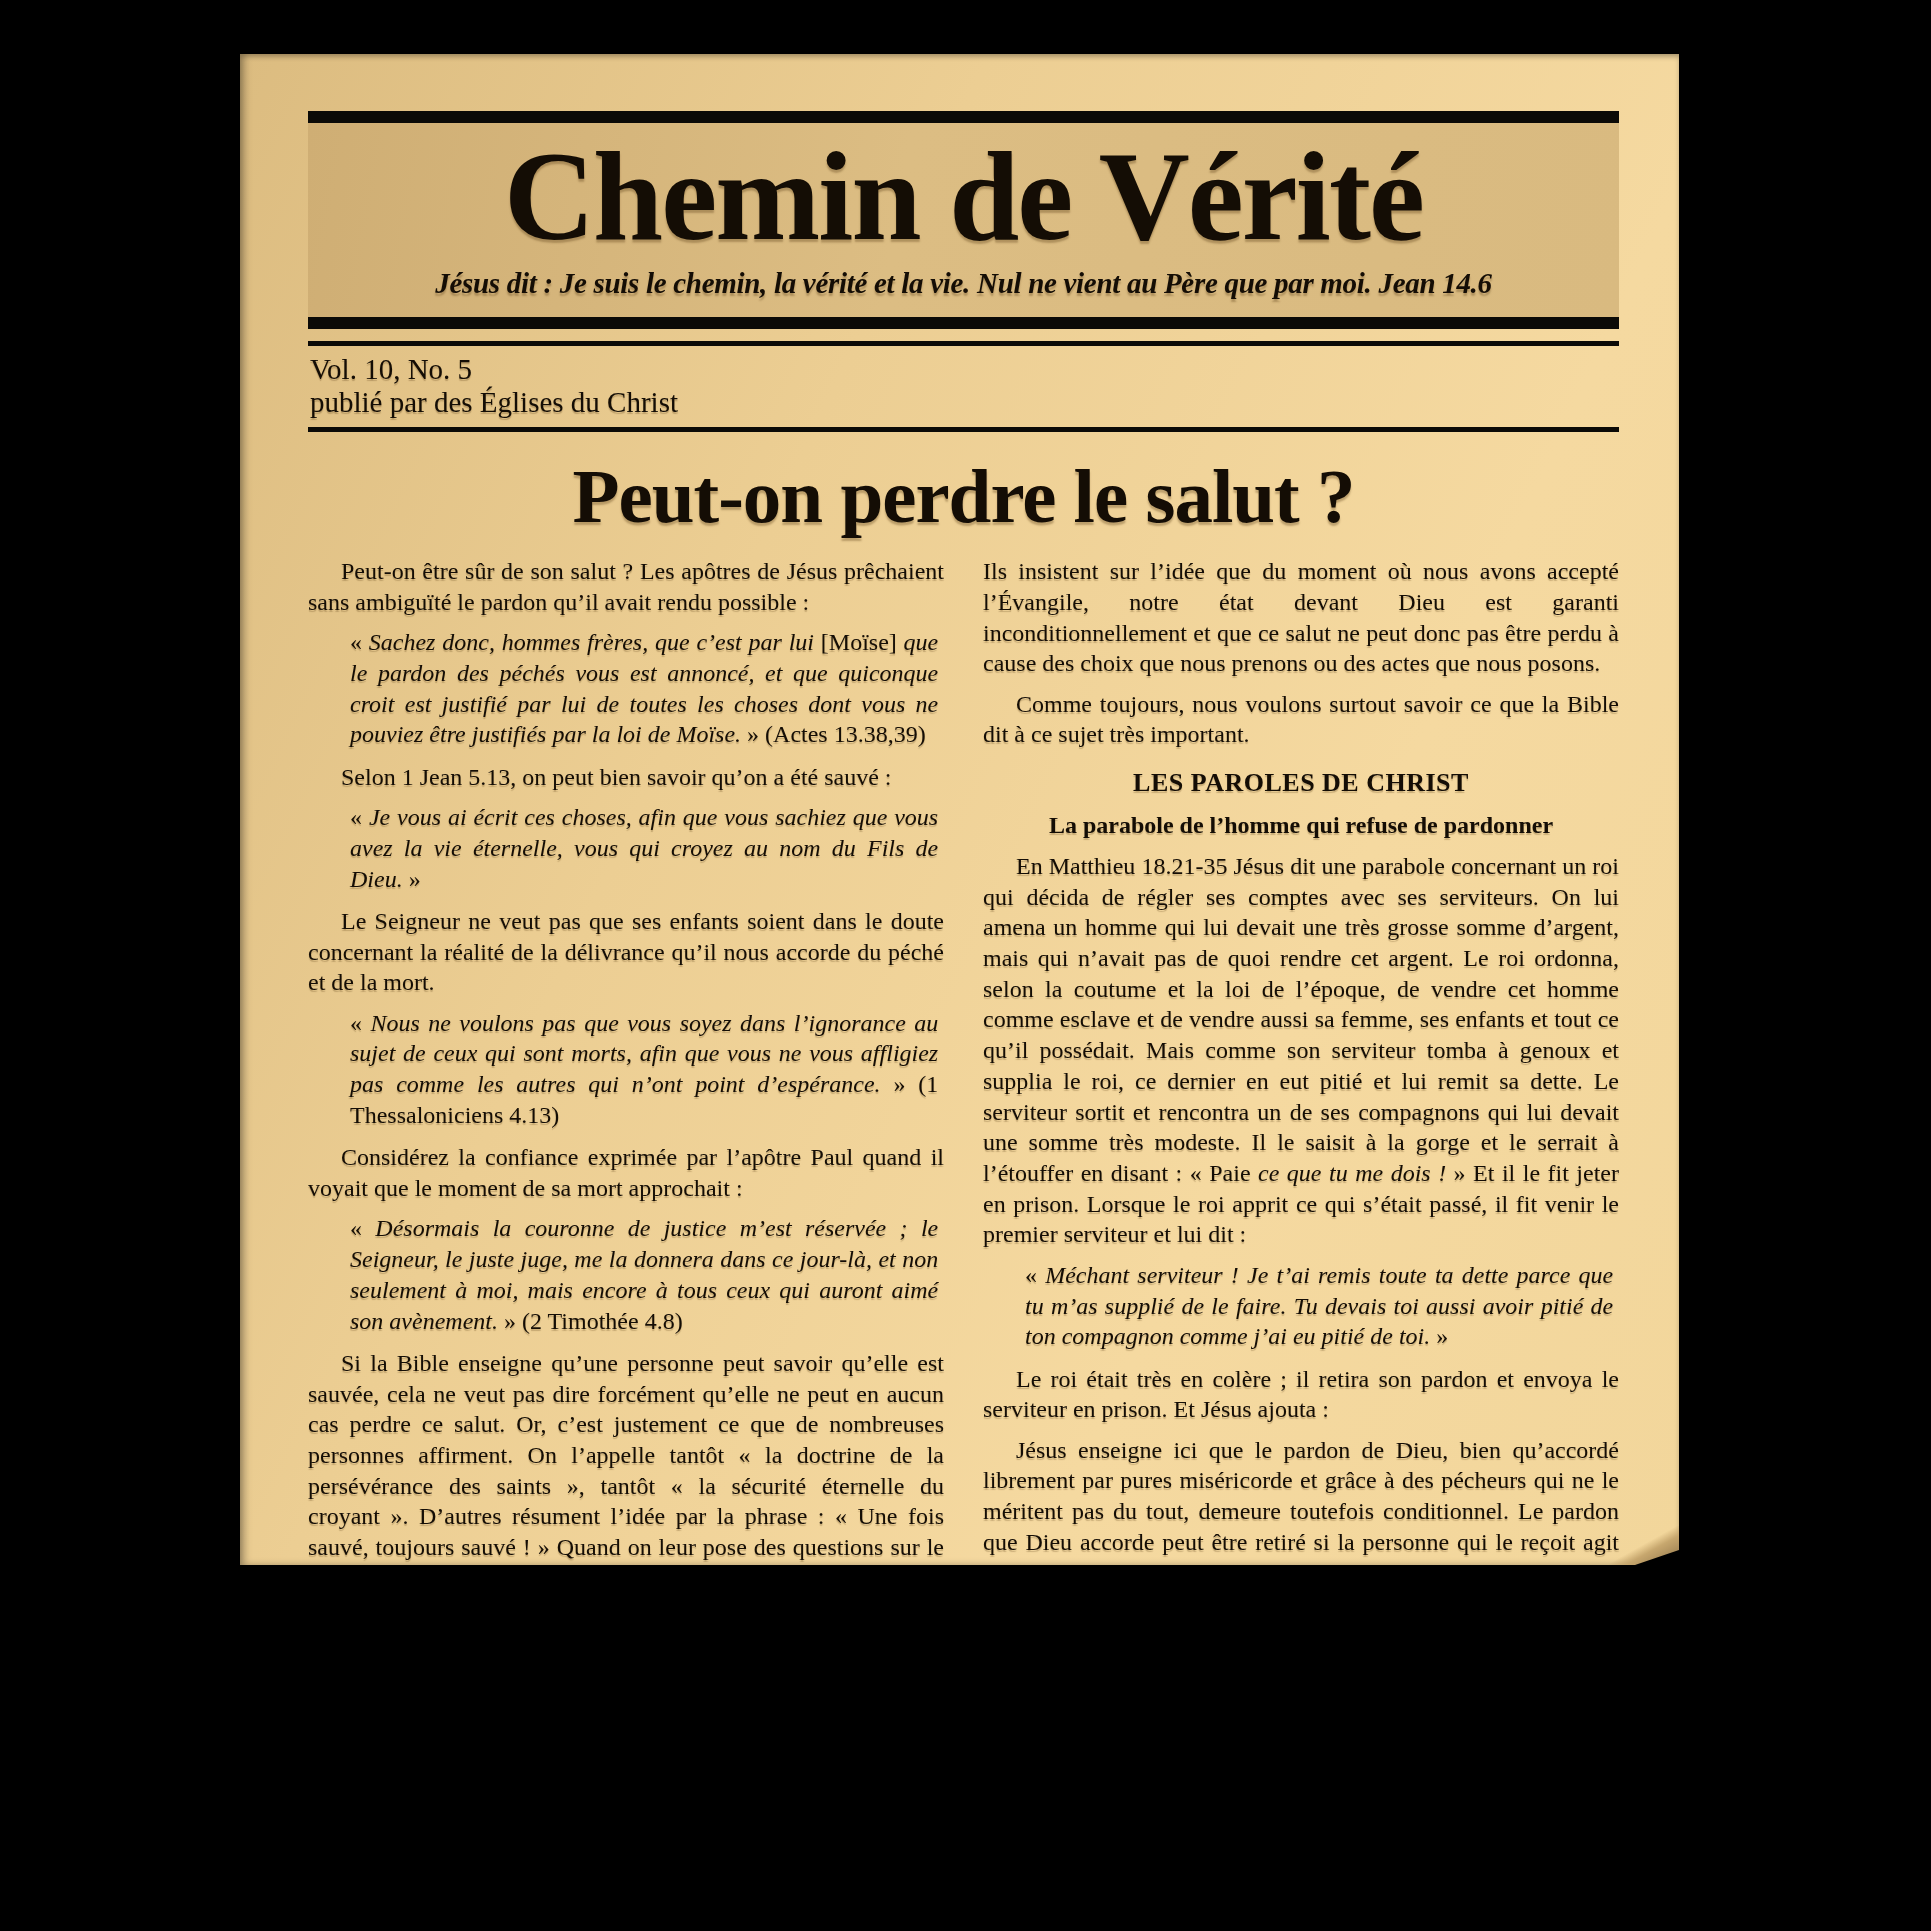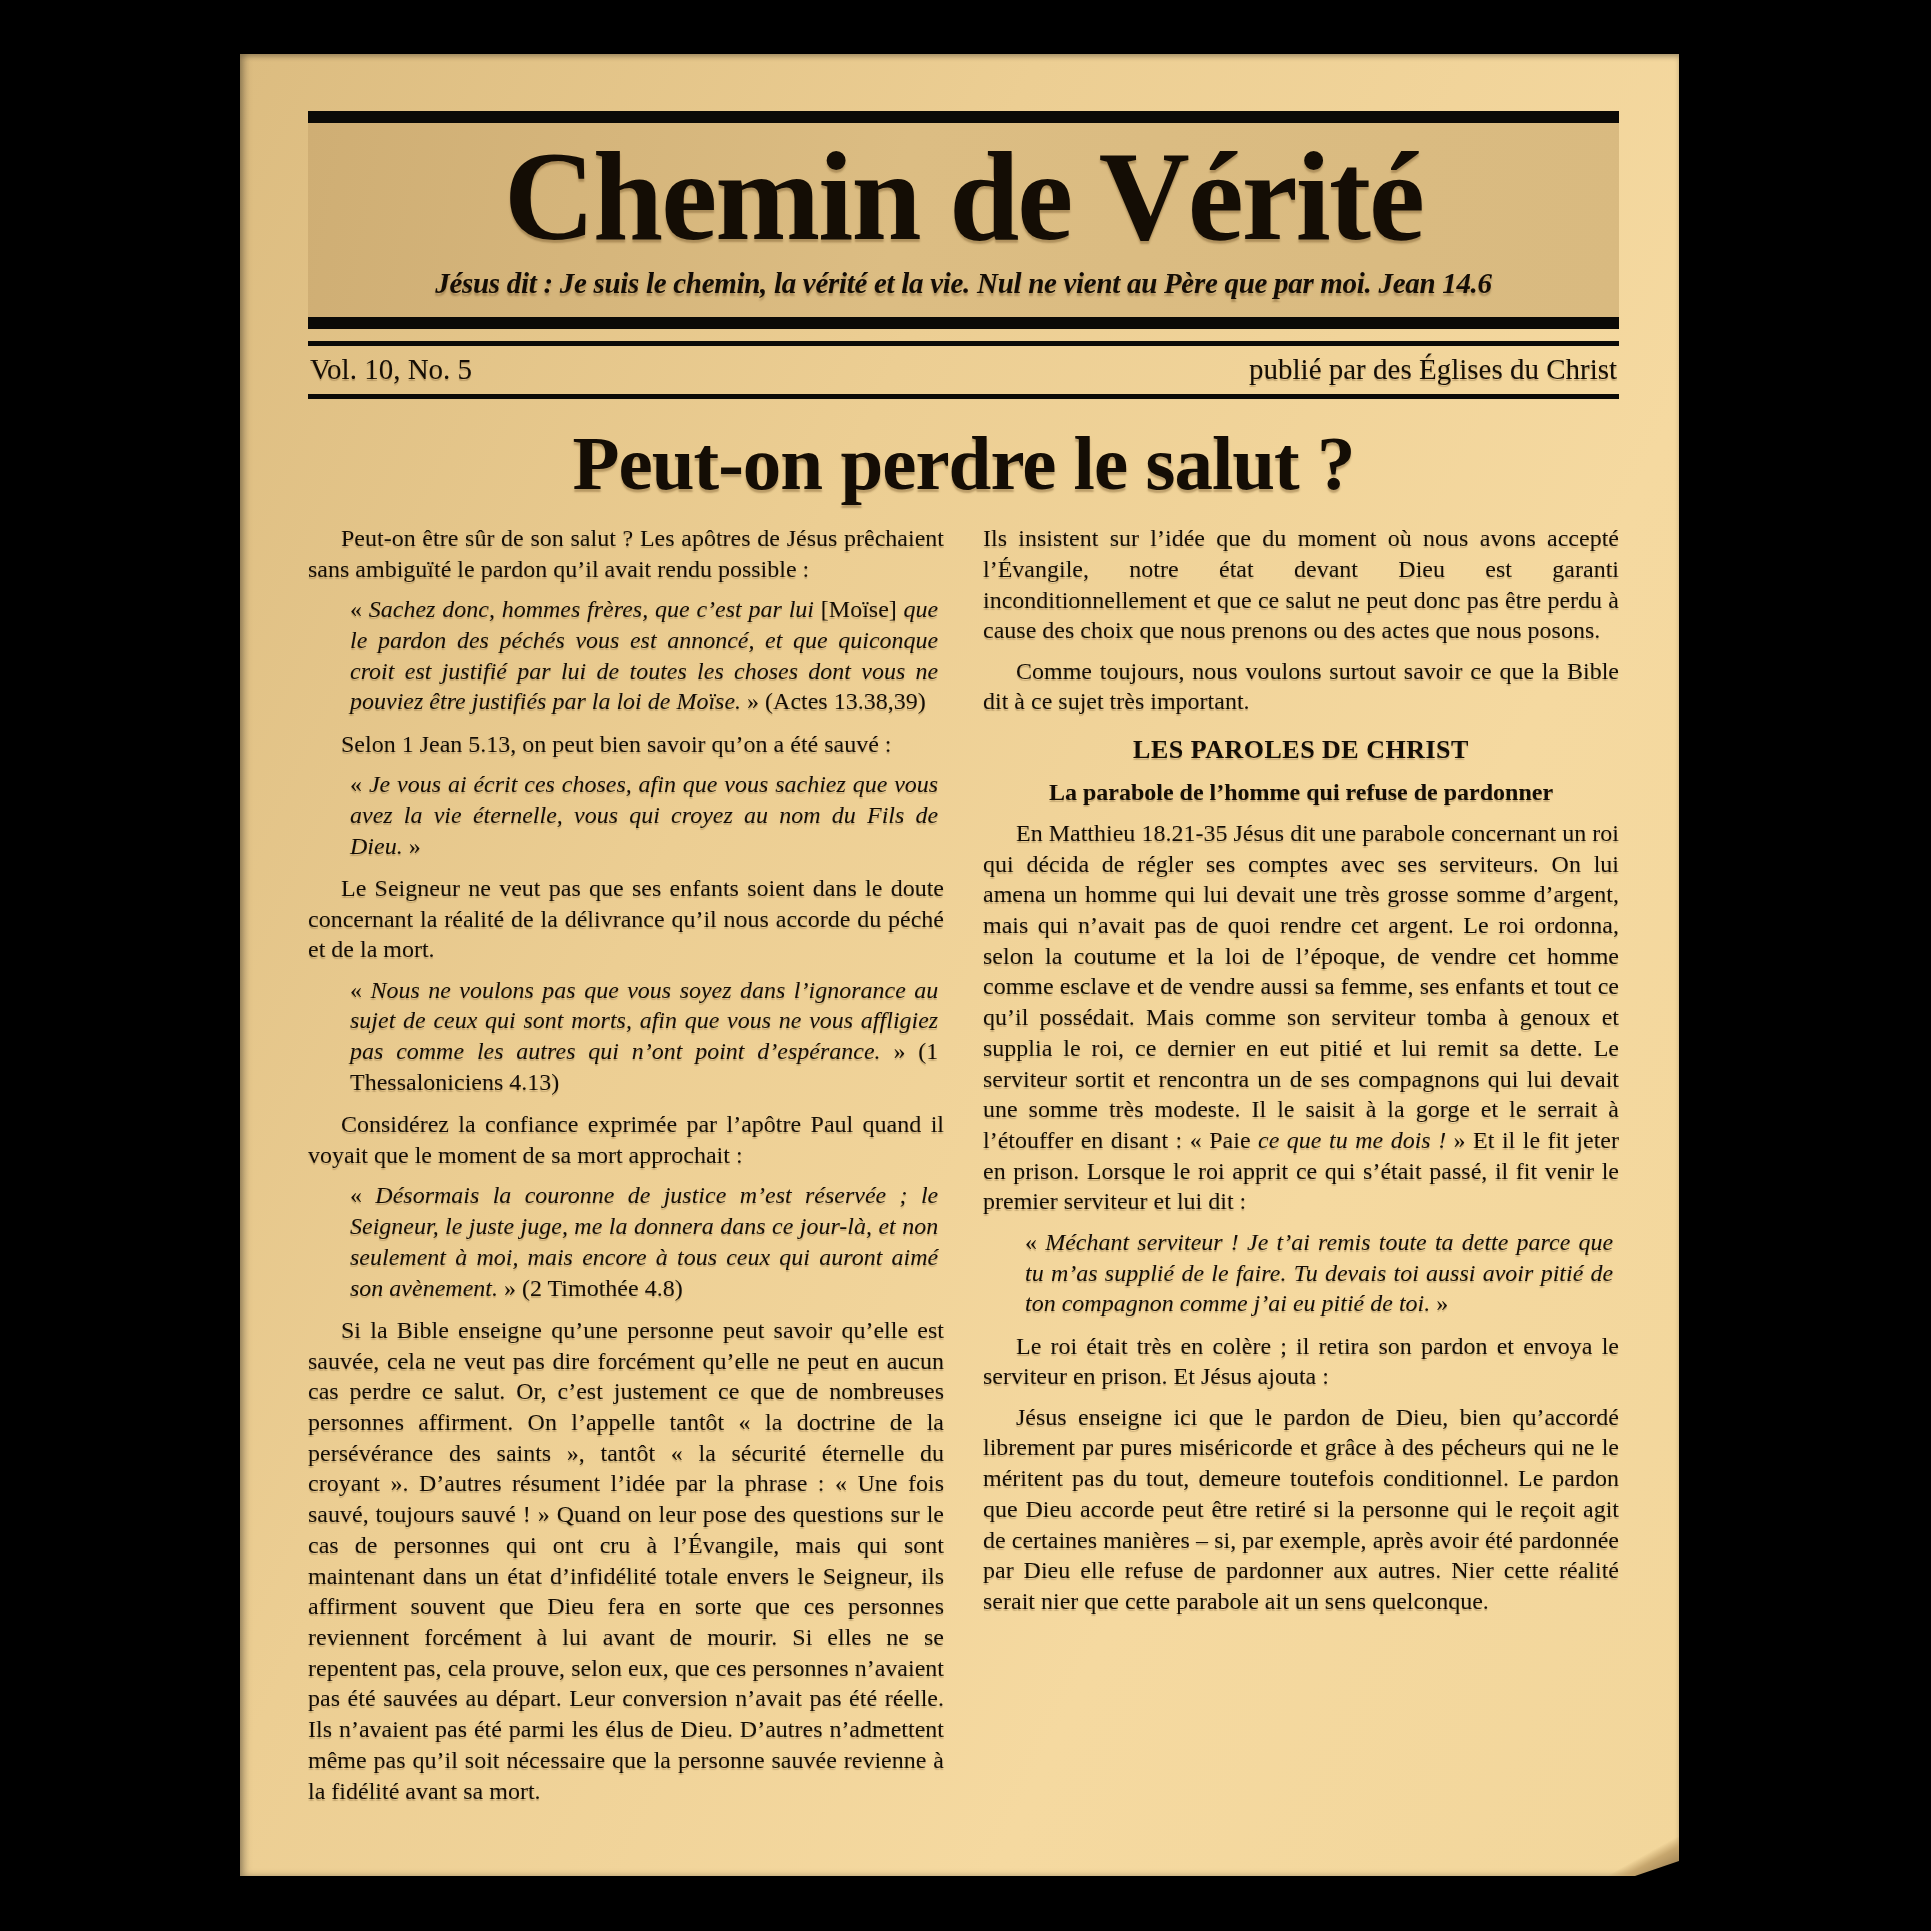--- a/index.html
+++ b/index.html
@@ -5,21 +5,21 @@
   html, body { margin:0; padding:0; }
   body {
     width:1931px; height:1931px;
     background:#000000;
     position:relative;
     font-family:"Liberation Serif", "DejaVu Serif", serif;
     overflow:hidden;
   }
   .page {
     position:absolute; left:240px; top:54px;
-    width:1439px; height:1822px;
+    width:1439px; height:1511px;
     background:linear-gradient(115deg, #dcbc80 0%, #ecce93 35%, #f5d9a0 70%, #f2d69b 100%);
     box-shadow: inset 4.8px 0 7.7px rgba(0,0,0,0.28), inset 0 2.9px 4.8px rgba(0,0,0,0.18), 5.8px 7.7px 17.4px rgba(0,0,0,0.6);
     color:#140d05;
     overflow:hidden;
   }
   .page-inner { padding:0 60px 0 68px; }
 
   
   .masthead {
     margin-top:57px;
@@ -41,20 +41,21 @@
 
   
   .issue-row {
     display:flex; justify-content:space-between; align-items:baseline;
     border-top:5.8px solid #0b0a07;
     border-bottom:5.8px solid #0b0a07;
     margin-top:11.6px;
     padding:6.8px 1.9px 8.7px;
     font-size:29px;
     text-shadow:0 1.9px 1px rgba(92,64,22,0.3);
+    flex-direction:column;
   }
 
   
   .headline {
     text-align:center; font-weight:bold;
     font-size:77px; letter-spacing:-1px;
     margin:19.3px 0 15.4px;
     text-shadow:0 2.9px 1.9px rgba(92,64,22,0.35);
   }
 

